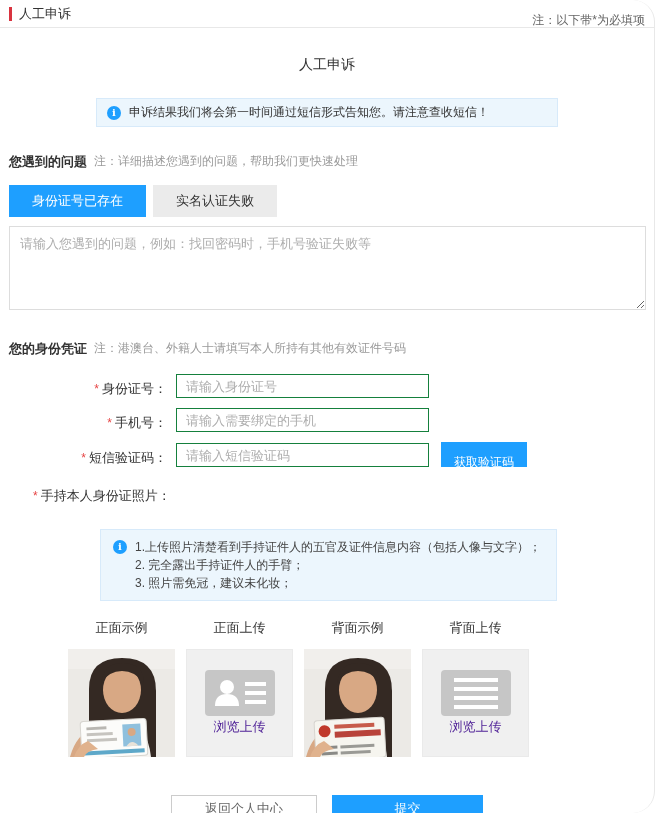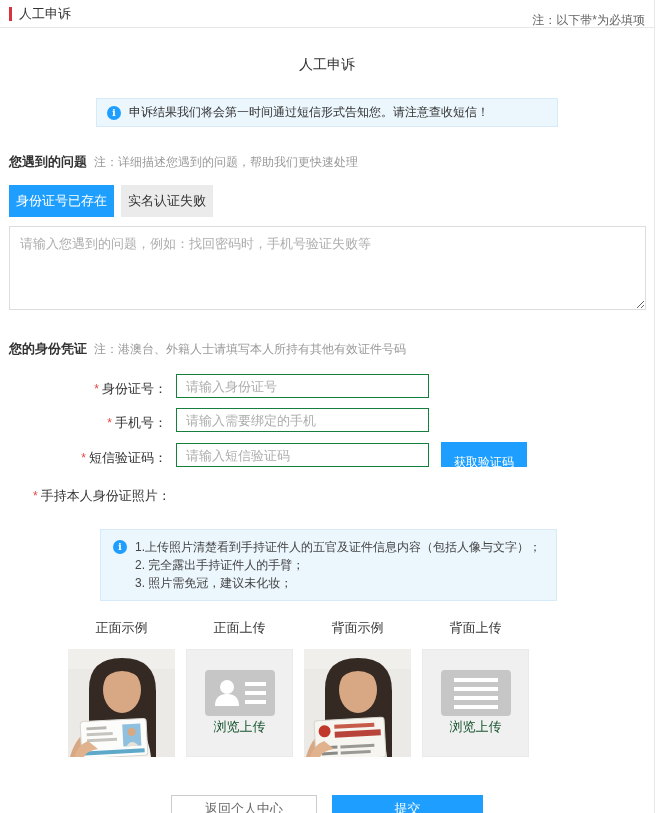--- a/index.html
+++ b/index.html
@@ -2,47 +2,47 @@
 <html><head>
 <meta charset="utf-8">
 <style>
   * { margin:0; padding:0; box-sizing:border-box; }
   html,body { background:#fff; }
   body {
     width:663px; height:813px; overflow:hidden;
     font-family:"Liberation Sans","DejaVu Sans",sans-serif;
     color:#333;
   }
-  .panel { width:655px; height:813px; border-right:1px solid #e8e8e8; background:#fff; }
+  .panel { width:655px; height:813px; border-right:1px solid #e8e8e8; background:#fff;border-radius:22px; }
 
   
   .hdr { height:28px; border-bottom:1px solid #e8e8e8; display:flex; align-items:center; justify-content:space-between; padding:0 9px; }
   .hdr-left { display:flex; align-items:center; }
   .red-bar { width:3px; height:14px; background:#d9333f; margin-right:7px; }
   .hdr-title { font-size:13px; color:#333; }
   .hdr-note { font-size:12px; color:#666;margin-top:14px; }
 
   
   .page-title { text-align:center; margin-top:28px; font-size:14px; color:#333; }
 
   
   .alert { width:462px; margin:24px auto 0; background:#ecf6fd; border:1px solid #d7eafa; padding:5px 10px; display:flex; align-items:center; font-size:12px; color:#333; }
   .info-icon { flex:0 0 14px; width:14px; height:14px; border-radius:50%; background:#1e9fff; color:#fff; font-size:10px; font-weight:bold; line-height:14px; text-align:center; margin-right:8px; font-family:"DejaVu Serif",serif; }
   .alert2 { width:457px; margin:24px 0 0 100px; background:#ecf6fd; border:1px solid #d7eafa; padding:8px 12px; display:flex; align-items:flex-start; font-size:12px; color:#444; }
   .alert2 .info-icon { margin-top:2px; }
   .rules div { line-height:18px; }
 
   
-  .sec-row { margin:26px 9px 0; display:flex; align-items:center; }
+  .sec-row { margin:26px 9px 0; display:flex; align-items:flex-start; }
   .sec-title { font-size:13px; font-weight:bold; color:#333; }
   .sec-note { font-size:12px; color:#999; margin-left:7px; }
 
   
   .tabs { margin:14px 9px 0; display:flex; gap:7px; }
-  .tab { height:32px; line-height:32px; padding:0 7px; background:#ebebeb; font-size:13px; color:#333; cursor:pointer; white-space:nowrap; }
+  .tab { height:32px; line-height:32px; padding:0 23px; background:#ebebeb; font-size:13px; color:#333; cursor:pointer; white-space:nowrap; }
   .tab.active { background:#1e9fff; color:#fff; }
 
   
   .ta-wrap { margin:9px 9px 0; }
   textarea { width:637px; height:84px; border:1px solid #ddd; padding:8px 10px; font-size:13px; color:#333; resize:vertical; font-family:inherit; outline:none; }
   ::placeholder { color:#aeaeae; opacity:1; }
 
   
   .form { margin-top:16px; }
   .frow { display:flex; align-items:flex-end; margin-bottom:10px; }
@@ -54,21 +54,21 @@
   .photo-label { margin:20px 0 0 33px; font-size:13px; color:#333; }
 
   
   .up-labels { display:flex; margin:18px 0 0 68px; }
   .up-labels div { width:107px; text-align:center; font-size:13px; color:#333; }
   .up-labels div + div { margin-left:11px; }
   .up-row { display:flex; margin:12px 0 0 68px; }
   .up-cell { width:107px; height:108px; }
   .up-cell + .up-cell { margin-left:11px; }
   .up-box { width:107px; height:108px; background:#f0f0f0; border:1px solid #eaeaea; display:flex; flex-direction:column; align-items:center; justify-content:center; cursor:pointer; }
-  .up-box .cap { font-size:13px; color:#14532d; margin-top:2px; }
+  .up-box .cap { font-size:13px; color:#4c1d95; margin-top:2px; }
   .photo-svg { display:block; width:107px; height:108px; }
 
   
   .footer { display:flex; justify-content:center; margin-top:38px; gap:15px; }
   .btn-back { width:146px; height:27px; background:#fff; border:1px solid #ccc; color:#666; font-size:13px; cursor:pointer; }
   .btn-submit { width:151px; height:27px; background:#1e9fff; border:none; color:#fff; font-size:13px; cursor:pointer; }
 </style>
 </head>
 <body>
 

